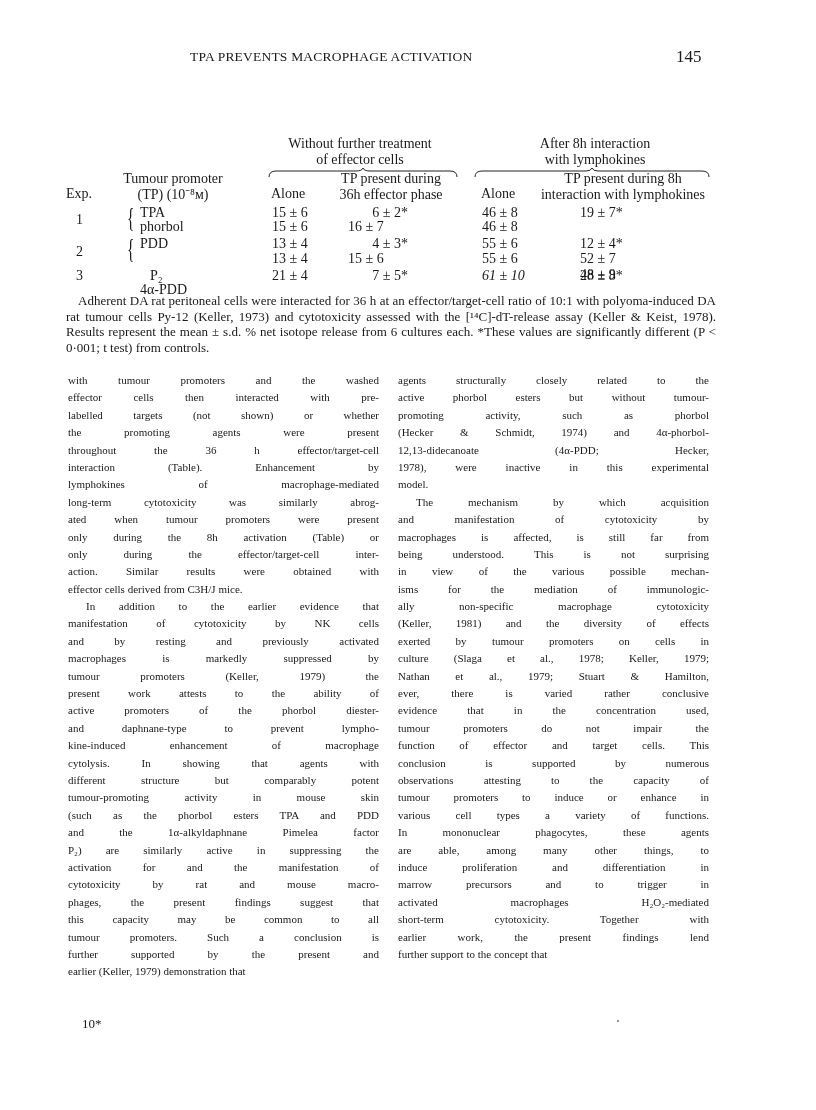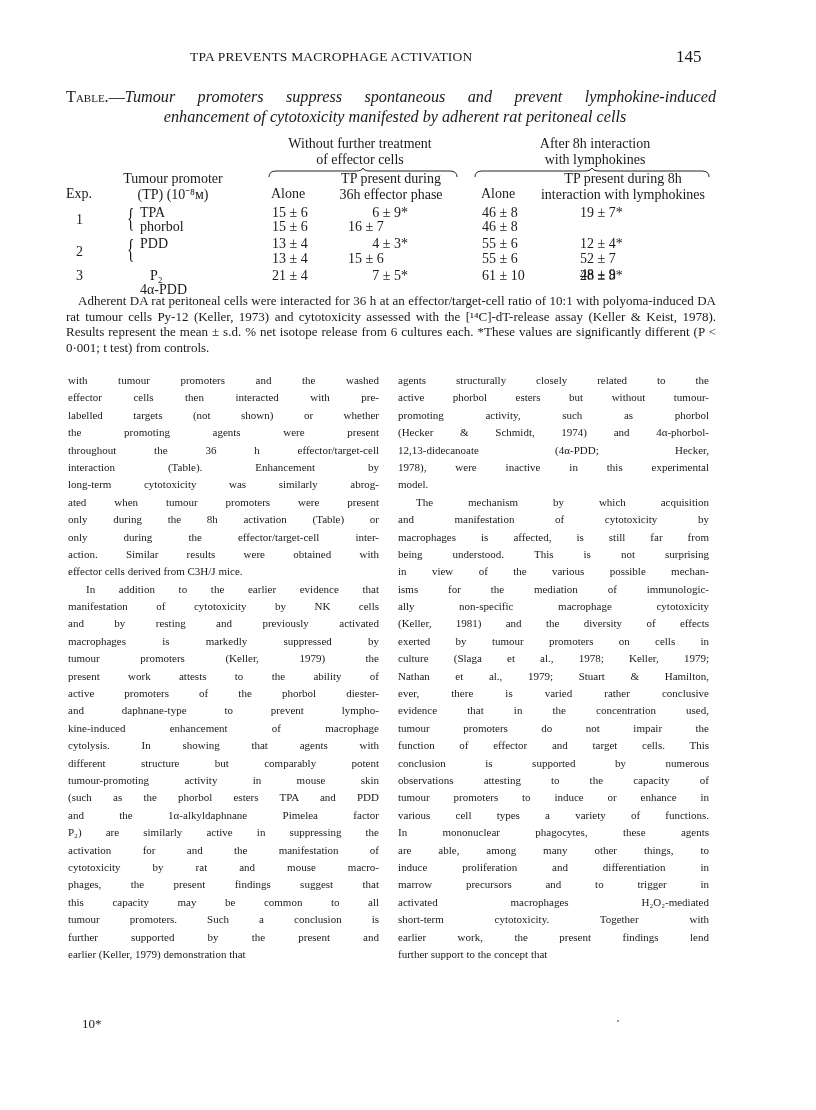--- a/index.html
+++ b/index.html
@@ -56,26 +56,20 @@
   .speck { position: absolute; left: 617px; top: 1020px; width: 2px; height: 2px; background: #999; }
 </style>
 </head>
 <body>
 
 <div class="page">
 
   <div class="running-head">TPA PREVENTS MACROPHAGE ACTIVATION</div>
   <div class="page-number">145</div>
 
-  <div class="caption">
-    <div class="line1">
-      <span class="label">Table.</span><span>—</span><span class="title">Tumour promoters suppress spontaneous and prevent lymphokine-induced</span>
-    </div>
-    <div class="line2 title">enhancement of cytotoxicity manifested by adherent rat peritoneal cells</div>
-  </div>
 
   <div class="tbl">
 
     <div class="cell center" style="left:270px; top:136px; width:180px;">
       <div>Without further treatment</div>
       <div>of effector cells</div>
     </div>
     <div class="cell center" style="left:495px; top:136px; width:200px;">
       <div>After 8h interaction</div>
       <div>with lymphokines</div>
@@ -103,21 +97,21 @@
       <div>TP present during 8h</div>
       <div>interaction with lymphokines</div>
     </div>
 
     <div class="cell" style="left:124px; top:203px; font-size:28px; line-height:30px; transform:scaleX(0.55);">{</div>
     <div class="cell" style="left:124px; top:234px; font-size:28px; line-height:30px; transform:scaleX(0.55);">{</div>
 
     <div class="cell" style="left:76px; top:212px;">1</div>
     <div class="cell" style="left:140px; top:205px;">TPA</div>
     <div class="cell" style="left:272px; top:205px;">15 ± 6</div>
-    <div class="cell" style="left:348px; top:205px; width:60px; text-align:right;">6 ± 9*</div>
+    <div class="cell" style="left:348px; top:205px; width:60px; text-align:right;">6 ± 2*</div>
     <div class="cell" style="left:482px; top:205px;">46 ± 8</div>
     <div class="cell" style="left:580px; top:205px;">19 ± 7*</div>
 
     <div class="cell" style="left:140px; top:219px;">phorbol</div>
     <div class="cell" style="left:272px; top:219px;">15 ± 6</div>
     <div class="cell" style="left:348px; top:219px; width:60px; text-align:left;">16 ± 7</div>
     <div class="cell" style="left:482px; top:219px;">46 ± 8</div>
     <div class="cell" style="left:580px; top:219px;margin-top:48px;">48 ± 9</div>
 
     <div class="cell" style="left:76px; top:244px;">2</div>
@@ -130,35 +124,36 @@
     <div class="cell" style="left:140px; top:264px;margin-top:18px;">4α-PDD</div>
     <div class="cell" style="left:272px; top:251px;">13 ± 4</div>
     <div class="cell" style="left:348px; top:251px; width:60px; text-align:left;">15 ± 6</div>
     <div class="cell" style="left:482px; top:251px;">55 ± 6</div>
     <div class="cell" style="left:580px; top:251px;">52 ± 7</div>
 
     <div class="cell" style="left:76px; top:268px;">3</div>
     <div class="cell" style="left:150px; top:268px;">P₂</div>
     <div class="cell" style="left:272px; top:268px;">21 ± 4</div>
     <div class="cell" style="left:348px; top:268px; width:60px; text-align:right;">7 ± 5*</div>
-    <div class="cell" style="left:482px; top:268px;">61 ± 10</div>
+    <div class="cell" style="left:482px; top:268px;font-style:italic;">61 ± 10</div>
     <div class="cell" style="left:580px; top:268px;">28 ± 8*</div>
   </div>
 
   <div class="footnote">
     <p>Adherent DA rat peritoneal cells were interacted for 36 h at an effector/target-cell ratio of 10:1 with polyoma-induced DA rat tumour cells Py-12 (Keller, 1973) and cytotoxicity assessed with the [¹⁴C]-dT-release assay (Keller &amp; Keist, 1978). Results represent the mean ± s.d. % net isotope release from 6 cultures each. *These values are significantly different (P &lt; 0·001; t test) from controls.</p>
   </div>
 
   <div class="col col-left" id="col-left">
       <span class="line">with tumour promoters and the washed</span>
       <span class="line">effector cells then interacted with pre-</span>
       <span class="line">labelled targets (not shown) or whether</span>
       <span class="line">the promoting agents were present</span>
       <span class="line">throughout the 36 h effector/target-cell</span>
       <span class="line">interaction (Table). Enhancement by</span>
+      <span class="line">lymphokines of macrophage-mediated</span>
       <span class="line">long-term cytotoxicity was similarly abrog-</span>
       <span class="line">ated when tumour promoters were present</span>
       <span class="line">only during the 8h activation (Table) or</span>
       <span class="line">only during the effector/target-cell inter-</span>
       <span class="line">action. Similar results were obtained with</span>
       <span class="line last">effector cells derived from C3H/J mice.</span>
       <span class="line" style="padding-left: 18px;">In addition to the earlier evidence that</span>
       <span class="line">manifestation of cytotoxicity by NK cells</span>
       <span class="line">and by resting and previously activated</span>
       <span class="line">macrophages is markedly suppressed by</span>

